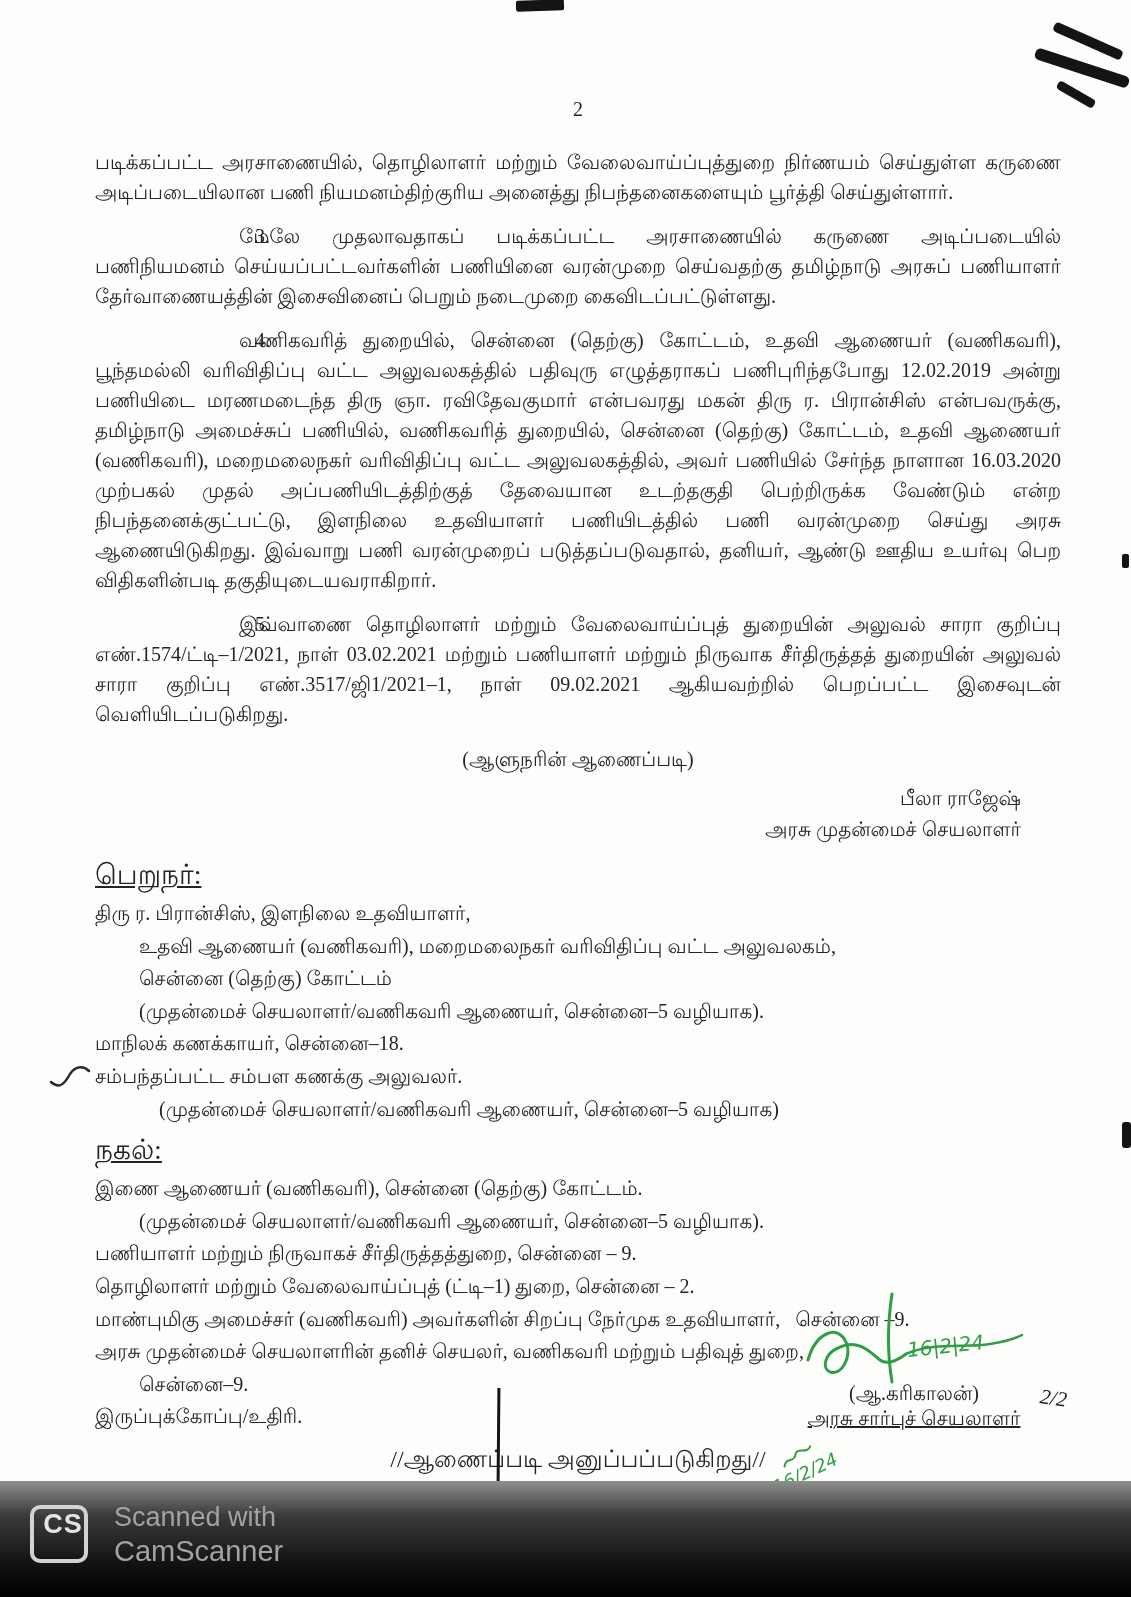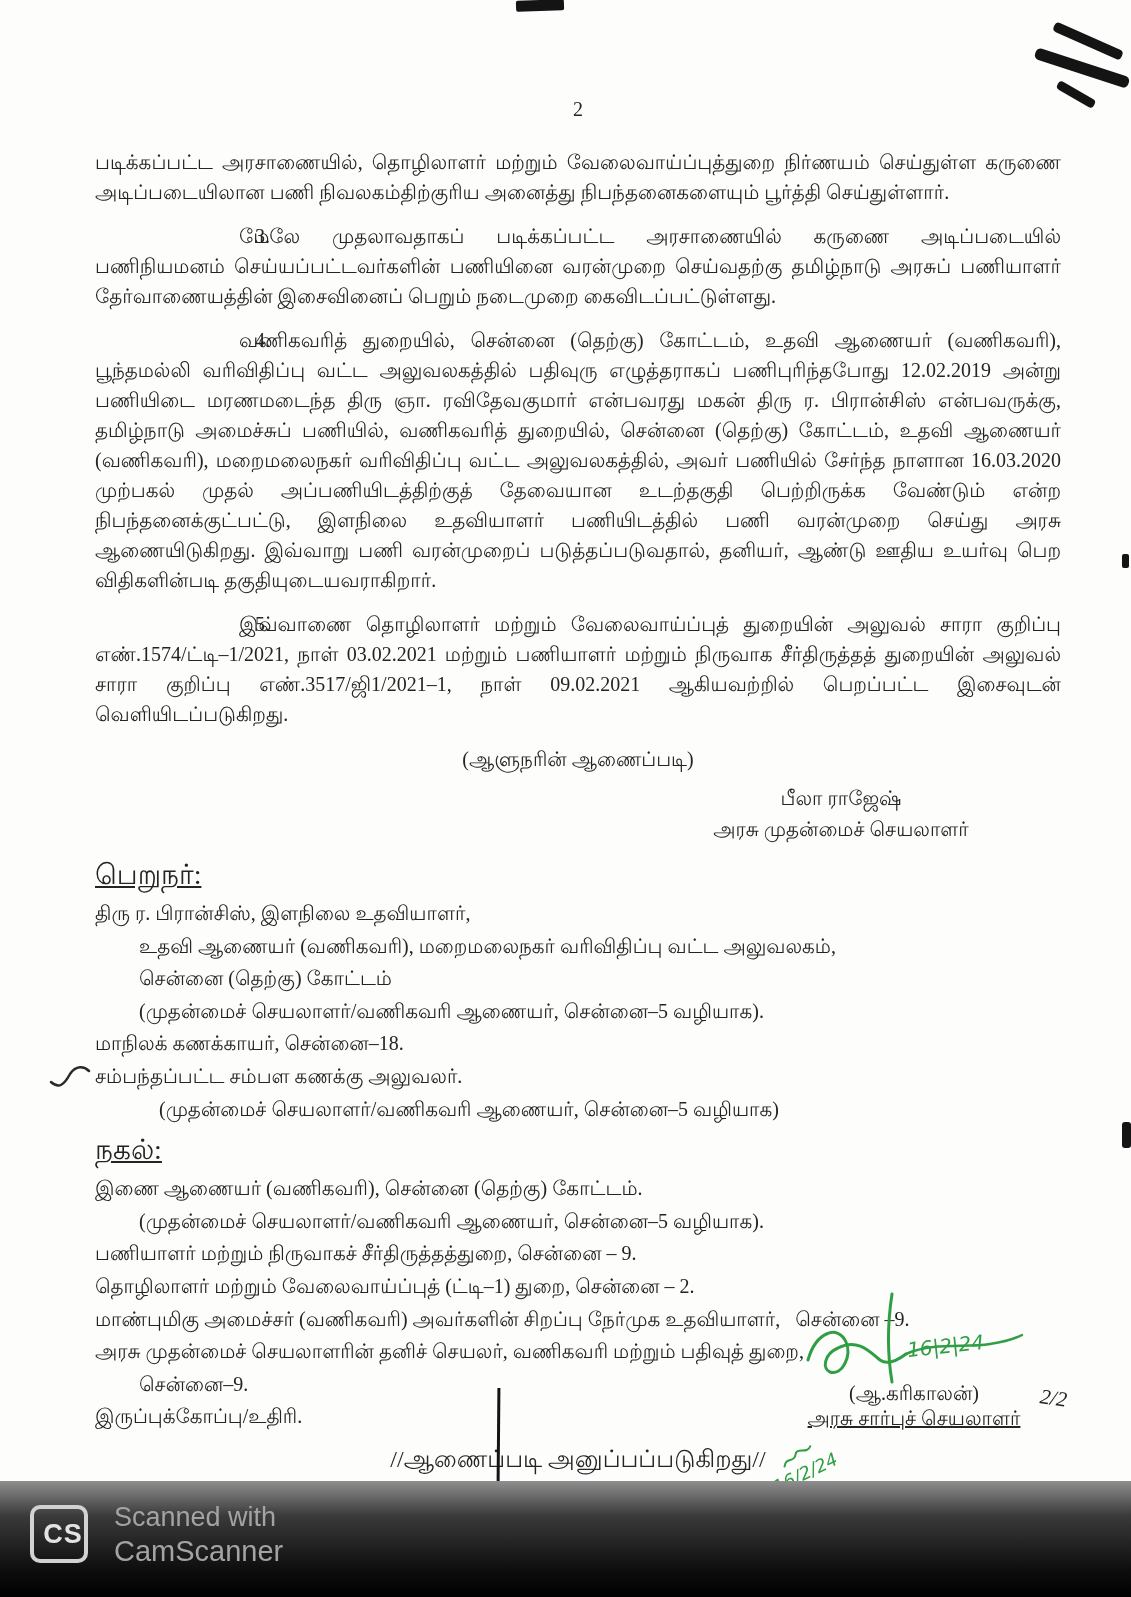--- a/index.html
+++ b/index.html
@@ -9,21 +9,21 @@
     position:relative; width:1131px; height:1597px;
     background:#fdfdfc; overflow:hidden;
     font-family:"Liberation Serif", serif; color:#242424;
   }
   .content { position:absolute; left:95px; right:70px; top:98px; }
   .page-number { text-align:center; font-size:20px; margin-bottom:26px; }
   p.para { font-size:20px; line-height:1.5; text-align:justify; margin-bottom:14px; }
   p.numbered { text-indent:80px; }
   .pnum { display:inline-block; width:64px; }
   .by-order { text-align:center; font-size:20px; margin:19px 0 10px; }
-  .sig-block { width:360px; margin:4px 40px 14px auto; text-align:center; font-size:20px; line-height:1.55; }
+  .sig-block { width:360px; margin:4px 40px 14px auto; text-align:right; font-size:20px; line-height:1.55; }
   .list-heading { font-size:28px; text-decoration:underline; margin:10px 0 5px; }
   .list-item { font-size:20px; line-height:1.48; margin-bottom:3px; }
   .ind1 { padding-left:44px; }
   .ind2 { padding-left:64px; }
   .tick-host { position:relative; }
   .tick { position:absolute; left:-46px; top:2px; }
   .copies-section { margin-top:10px; }
   .forwarded { text-align:center; font-size:24px; margin-top:14px; }
 
   
@@ -55,21 +55,21 @@
   .art-vline{ left:497px; top:1388px; width:3px; height:96px; transform:rotate(0.5deg); }
 
   
   .footer {
     position:absolute; left:0; bottom:0; width:100%; height:116px; z-index:5;
     background:linear-gradient(180deg,#8f8f8f 0%,#3a3a3a 30%,#0f0f0f 75%,#000 100%);
   }
   .cs-logo {
     position:absolute; left:30px; top:24px; width:58px; height:58px;
     border:4px solid #d2d2d2; border-radius:10px; color:#e3e3e3;
-    display:flex; align-items:center; justify-content:center;
+    display:flex; align-items:flex-start; justify-content:center;
     font-family:"Liberation Sans", sans-serif; font-weight:bold;
     font-size:27px; letter-spacing:1px;padding-left:8px;
   }
   .footer-text { position:absolute; left:114px; top:20px; font-family:"Liberation Sans", sans-serif; color:#a3a3a3; }
   .ft1 { font-size:27px; line-height:1.2; }
   .ft2 { font-size:29px; line-height:1.25; }
 </style>
 </head>
 <body>
 
@@ -80,21 +80,21 @@
   <div class="art art-tr2"></div>
   <div class="art art-tr3"></div>
   <div class="art art-re1"></div>
   <div class="art art-re2"></div>
   <div class="art art-vline"></div>
 
   <div class="content">
 
     <div class="page-number">2</div>
 
-    <p class="para">படிக்கப்பட்ட அரசாணையில், தொழிலாளர் மற்றும் வேலைவாய்ப்புத்துறை நிர்ணயம் செய்துள்ள கருணை அடிப்படையிலான பணி நிவலகம்திற்குரிய அனைத்து நிபந்தனைகளையும் பூர்த்தி செய்துள்ளார்.</p>
+    <p class="para">படிக்கப்பட்ட அரசாணையில், தொழிலாளர் மற்றும் வேலைவாய்ப்புத்துறை நிர்ணயம் செய்துள்ள கருணை அடிப்படையிலான பணி நியமனம்திற்குரிய அனைத்து நிபந்தனைகளையும் பூர்த்தி செய்துள்ளார்.</p>
 
     <p class="para numbered"><span class="pnum">3.</span><span>மேலே முதலாவதாகப் படிக்கப்பட்ட அரசாணையில் கருணை அடிப்படையில் பணிநியமனம் செய்யப்பட்டவர்களின் பணியினை வரன்முறை செய்வதற்கு தமிழ்நாடு அரசுப் பணியாளர் தேர்வாணையத்தின் இசைவினைப் பெறும் நடைமுறை கைவிடப்பட்டுள்ளது.</span></p>
 
     <p class="para numbered"><span class="pnum">4.</span><span>வணிகவரித் துறையில், சென்னை (தெற்கு) கோட்டம், உதவி ஆணையர் (வணிகவரி), பூந்தமல்லி வரிவிதிப்பு வட்ட அலுவலகத்தில் பதிவுரு எழுத்தராகப் பணிபுரிந்தபோது 12.02.2019 அன்று பணியிடை மரணமடைந்த திரு ஞா. ரவிதேவகுமார் என்பவரது மகன் திரு ர. பிரான்சிஸ் என்பவருக்கு, தமிழ்நாடு அமைச்சுப் பணியில், வணிகவரித் துறையில், சென்னை (தெற்கு) கோட்டம், உதவி ஆணையர் (வணிகவரி), மறைமலைநகர் வரிவிதிப்பு வட்ட அலுவலகத்தில், அவர் பணியில் சேர்ந்த நாளான 16.03.2020 முற்பகல் முதல் அப்பணியிடத்திற்குத் தேவையான உடற்தகுதி பெற்றிருக்க வேண்டும் என்ற நிபந்தனைக்குட்பட்டு, இளநிலை உதவியாளர் பணியிடத்தில் பணி வரன்முறை செய்து அரசு ஆணையிடுகிறது. இவ்வாறு பணி வரன்முறைப் படுத்தப்படுவதால், தனியர், ஆண்டு ஊதிய உயர்வு பெற விதிகளின்படி தகுதியுடையவராகிறார்.</span></p>
 
     <p class="para numbered"><span class="pnum">5.</span><span>இவ்வாணை தொழிலாளர் மற்றும் வேலைவாய்ப்புத் துறையின் அலுவல் சாரா குறிப்பு எண்.1574/ட்டி–1/2021, நாள் 03.02.2021 மற்றும் பணியாளர் மற்றும் நிருவாக சீர்திருத்தத் துறையின் அலுவல் சாரா குறிப்பு எண்.3517/ஜி1/2021–1, நாள் 09.02.2021 ஆகியவற்றில் பெறப்பட்ட இசைவுடன் வெளியிடப்படுகிறது.</span></p>
 
     <div class="by-order">(ஆளுநரின் ஆணைப்படி)</div>
 
     <div class="sig-block">

